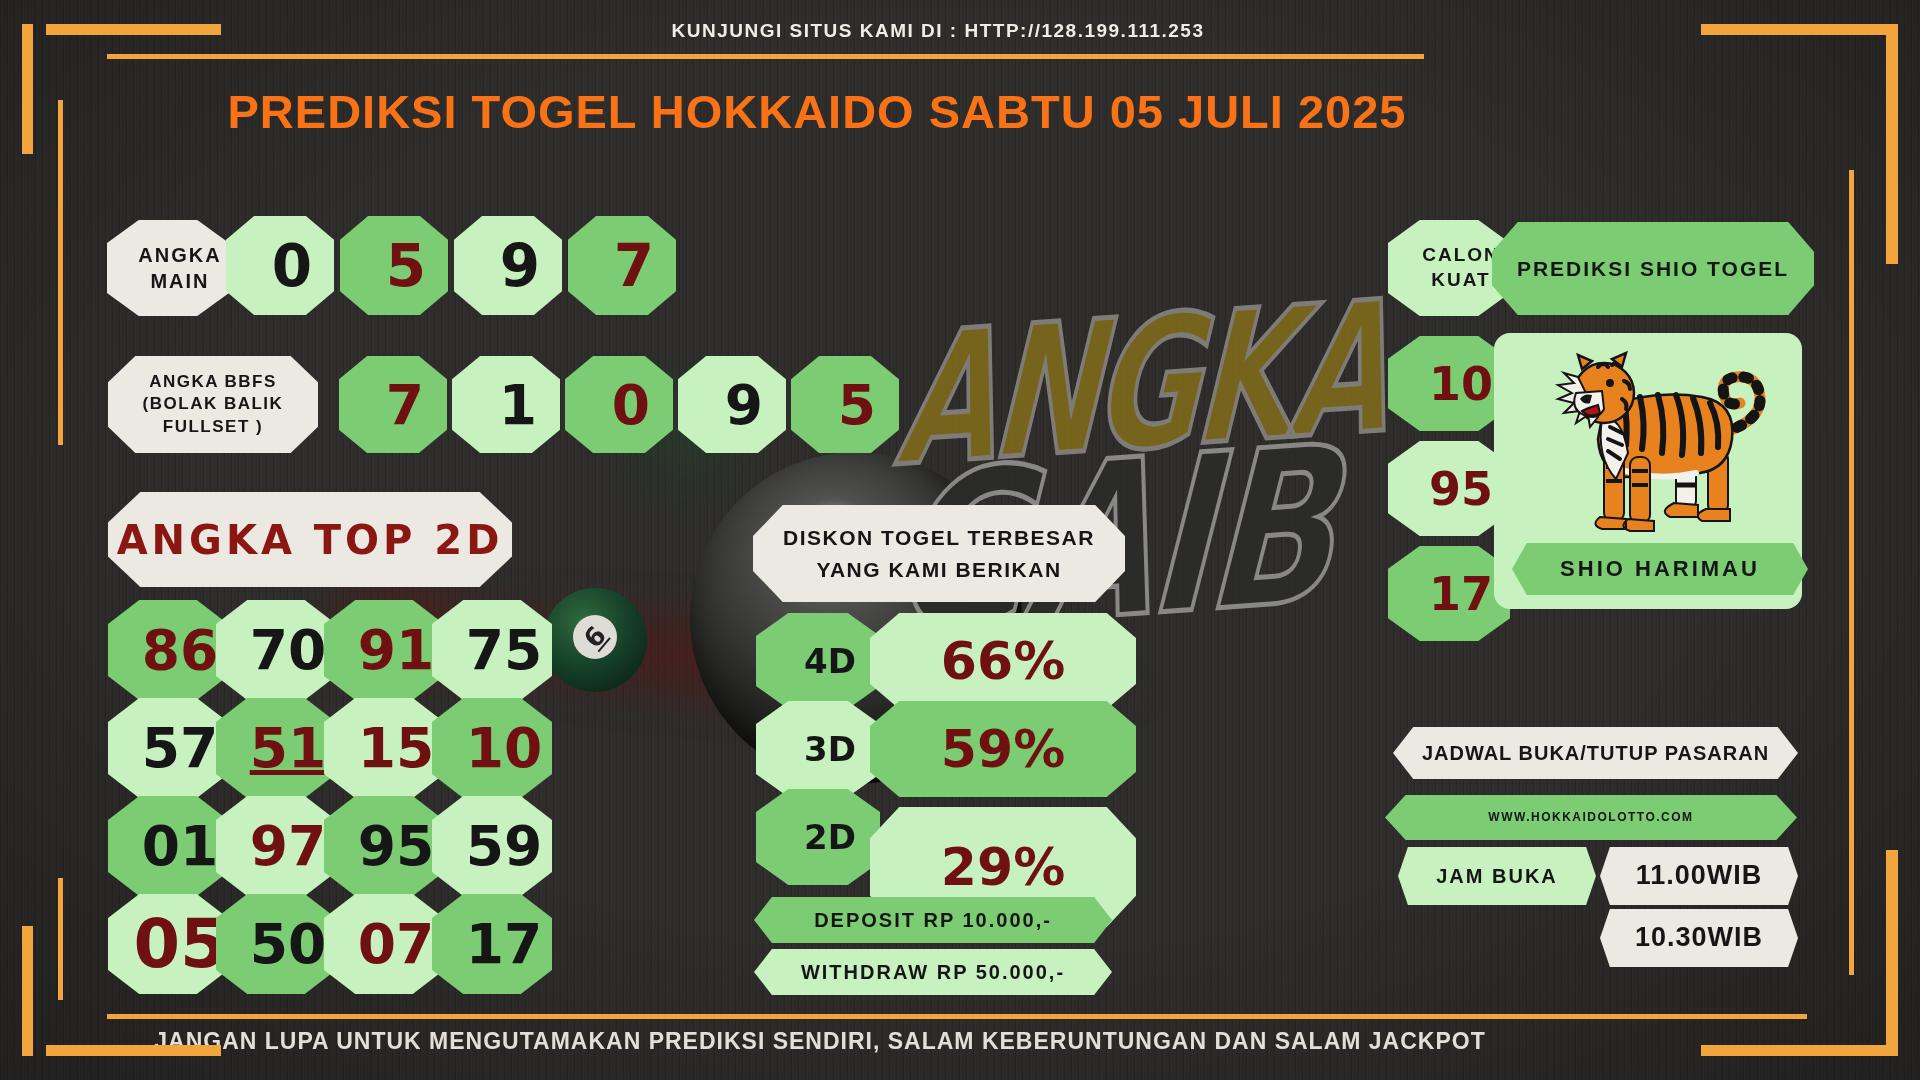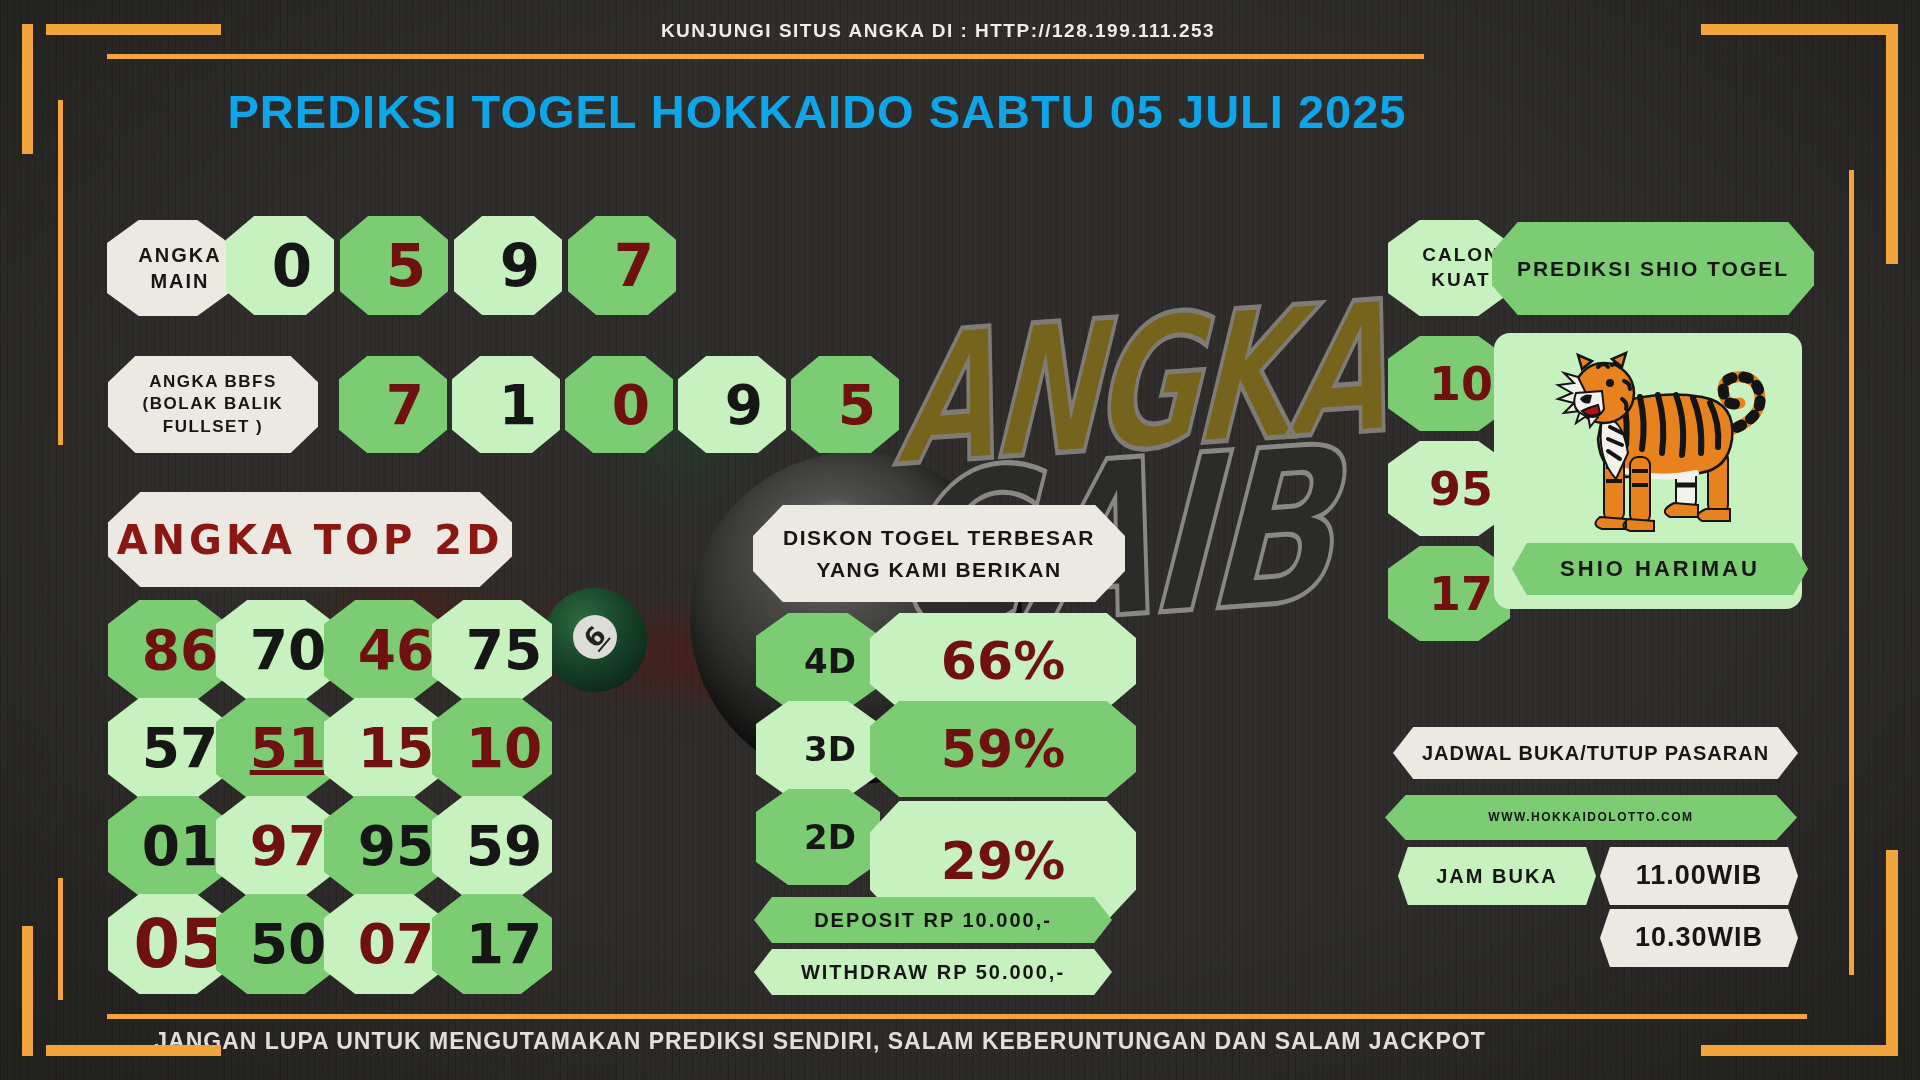--- a/index.html
+++ b/index.html
@@ -32,21 +32,21 @@
 
   .num{font-family:"DejaVu Sans",sans-serif;font-weight:bold;}
   .lbl{font-weight:bold;letter-spacing:2px;color:#161616;line-height:1.3;} .z2{z-index:2;}
 
   
   .frame{position:absolute;background:#f2a43d;z-index:3;}
 
   
   #visit{left:338px;top:20px;width:1200px;color:#f0ece6;font-size:19px;font-weight:bold;
          letter-spacing:1.5px;text-align:center;z-index:3;}
-  #title{left:0;top:84px;width:1634px;text-align:center;color:#0ea5e9;font-size:47px;
+  #title{left:0;top:84px;width:1634px;text-align:center;color:#f97316;font-size:47px;
          font-weight:bold;letter-spacing:1px;z-index:2;}
   #footer-note{left:0;top:1028px;width:1640px;text-align:center;color:#e3dfd8;font-size:23px;
          font-weight:bold;letter-spacing:1px;z-index:3;}
 
   
   #watermark{left:900px;top:292px;z-index:1;transform:rotate(-4deg) skewX(-10deg);opacity:.95;}
   #wm1{font-family:"DejaVu Sans",sans-serif;font-style:italic;font-weight:bold;font-size:180px;
        line-height:.95;letter-spacing:-8px;color:#7a661c;
        -webkit-text-stroke:5px #84817c;transform:scaleX(.72);transform-origin:left top;}
   #wm2{font-family:"DejaVu Sans",sans-serif;font-style:italic;font-weight:bold;font-size:215px;
@@ -90,21 +90,21 @@
   <div class="abs" id="ball8-hl"></div>
   <div class="abs" id="ball6"></div>
   <div class="abs" id="ball6-c"></div>
   <div class="abs flexc" id="ball6-n">6</div>
 
   <div class="abs" id="watermark">
     <div id="wm1">ANGKA</div>
     <div id="wm2">GAIB</div>
   </div>
 
-  <div class="abs" id="visit">KUNJUNGI SITUS ANGKA DI : HTTP://128.199.111.253</div>
+  <div class="abs" id="visit">KUNJUNGI SITUS KAMI DI : HTTP://128.199.111.253</div>
   <div class="abs" id="title">PREDIKSI TOGEL HOKKAIDO SABTU 05 JULI 2025</div>
 
   <div class="abs flexc bg-white oct lbl z2" style="left:107px;top:220px;width:98px;height:96px;font-size:20px;">ANGKA MAIN</div>
   <div class="abs z2" id="main-digits" style="left:226px;top:216px;">
       <div class="abs flexc num oct bg-light fg-black" style="left: 0px; top: 0px; width: 84px; height: 99px; font-size: 58px;">0</div>
       <div class="abs flexc num oct bg-dark fg-red" style="left: 114px; top: 0px; width: 84px; height: 99px; font-size: 58px;">5</div>
       <div class="abs flexc num oct bg-light fg-black" style="left: 228px; top: 0px; width: 84px; height: 99px; font-size: 58px;">9</div>
       <div class="abs flexc num oct bg-dark fg-red" style="left: 342px; top: 0px; width: 84px; height: 99px; font-size: 58px;">7</div>
     </div>
 
@@ -122,21 +122,21 @@
       <div class="abs flexc num oct bg-light fg-black" style="left: 339px; top: 0px; width: 84px; height: 97px; font-size: 55px;">9</div>
       <div class="abs flexc num oct bg-dark fg-red" style="left: 452px; top: 0px; width: 84px; height: 97px; font-size: 55px;">5</div>
     </div>
 
   <div class="abs flexc bg-white oct-banner z2" style="left:108px;top:492px;width:404px;height:95px;">
     <span class="num" style="font-size:40px;color:#8a1712;letter-spacing:4px;font-weight:bold;">ANGKA TOP 2D</span>
   </div>
   <div class="abs z2" id="grid2d" style="left:108px;top:600px;">
       <div class="abs flexc num oct bg-dark fg-red" style="left: 0px; top: 0px; width: 96px; height: 100px; font-size: 55px;">86</div>
       <div class="abs flexc num oct bg-light fg-black" style="left: 108px; top: 0px; width: 96px; height: 100px; font-size: 55px;">70</div>
-      <div class="abs flexc num oct bg-dark fg-red" style="left: 216px; top: 0px; width: 96px; height: 100px; font-size: 55px;">46</div>
+      <div class="abs flexc num oct bg-dark fg-red" style="left: 216px; top: 0px; width: 96px; height: 100px; font-size: 55px;">91</div>
       <div class="abs flexc num oct bg-light fg-black" style="left: 324px; top: 0px; width: 96px; height: 100px; font-size: 55px;">75</div>
       <div class="abs flexc num oct bg-light fg-black" style="left: 0px; top: 98px; width: 96px; height: 100px; font-size: 55px;">57</div>
       <div class="abs flexc num oct bg-dark fg-red" style="left: 108px; top: 98px; width: 96px; height: 100px; font-size: 55px; text-decoration: underline;">51</div>
       <div class="abs flexc num oct bg-light fg-red" style="left: 216px; top: 98px; width: 96px; height: 100px; font-size: 55px;">15</div>
       <div class="abs flexc num oct bg-dark fg-red" style="left: 324px; top: 98px; width: 96px; height: 100px; font-size: 55px;">10</div>
       <div class="abs flexc num oct bg-dark fg-black" style="left: 0px; top: 196px; width: 96px; height: 100px; font-size: 55px;">01</div>
       <div class="abs flexc num oct bg-light fg-red" style="left: 108px; top: 196px; width: 96px; height: 100px; font-size: 55px;">97</div>
       <div class="abs flexc num oct bg-dark fg-black" style="left: 216px; top: 196px; width: 96px; height: 100px; font-size: 55px;">95</div>
       <div class="abs flexc num oct bg-light fg-black" style="left: 324px; top: 196px; width: 96px; height: 100px; font-size: 55px;">59</div>
       <div class="abs flexc num oct bg-light fg-red" style="left: 0px; top: 294px; width: 96px; height: 100px; font-size: 67px;">05</div>
@@ -150,21 +150,21 @@
       <div>DISKON TOGEL TERBESAR</div>
       <div>YANG KAMI BERIKAN</div>
     </div>
   </div>
   <div class="abs z2" id="diskon-rows" style="left:756px;top:613px;">
       <div class="abs flexc num oct bg-dark fg-black" style="left: 0px; top: 0px; width: 100px; height: 96px; font-size: 34px;">4D</div>
       <div class="abs flexc num oct-panel bg-light fg-red" style="left: 114px; top: 0px; width: 266px; height: 96px; font-size: 52px;">66%</div>
       <div class="abs flexc num oct bg-light fg-black" style="left: 0px; top: 88px; width: 100px; height: 96px; font-size: 34px;">3D</div>
       <div class="abs flexc num oct-panel bg-dark fg-red" style="left: 114px; top: 88px; width: 266px; height: 96px; font-size: 52px;">59%</div>
       <div class="abs flexc num oct bg-dark fg-black" style="left: 0px; top: 176px; width: 100px; height: 96px; font-size: 34px;">2D</div>
-      <div class="abs flexc num oct-panel bg-light fg-red" style="left: 114px; top: 188px; width: 266px; height: 120px; font-size: 52px;">29%</div>
+      <div class="abs flexc num oct-panel bg-light fg-red" style="left: 114px; top: 194px; width: 266px; height: 120px; font-size: 52px;">29%</div>
     </div>
   <div class="abs flexc bg-dark hex-point lbl z2" style="left:754px;top:897px;width:358px;height:46px;font-size:20px;letter-spacing:2px;">DEPOSIT RP 10.000,-</div>
   <div class="abs flexc bg-light hex-point lbl z2" style="left:754px;top:949px;width:358px;height:46px;font-size:20px;letter-spacing:2px;">WITHDRAW RP 50.000,-</div>
 
   <div class="abs flexc bg-light oct lbl z2" style="left:1388px;top:220px;width:98px;height:96px;font-size:19px;">CALON KUAT</div>
   <div class="abs z2" id="calon-values" style="left:1388px;top:336px;">
       <div class="abs flexc num oct bg-dark fg-red" style="left: 0px; top: 0px; width: 98px; height: 95px; font-size: 46px;">10</div>
       <div class="abs flexc num oct bg-light fg-red" style="left: 0px; top: 105px; width: 98px; height: 95px; font-size: 46px;">95</div>
       <div class="abs flexc num oct bg-dark fg-red" style="left: 0px; top: 210px; width: 98px; height: 95px; font-size: 46px;">17</div>
     </div>

